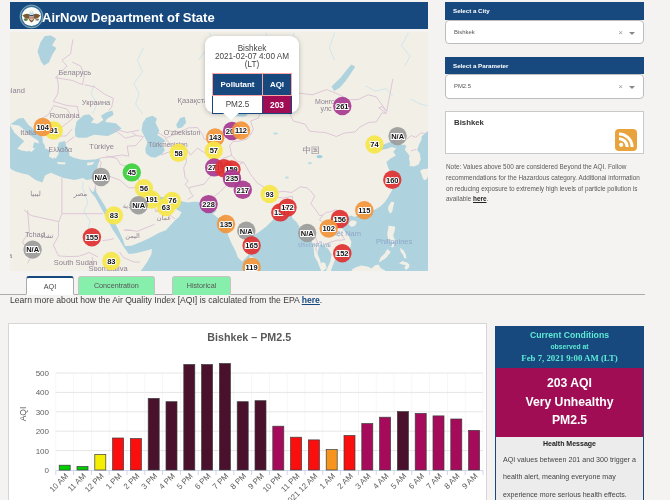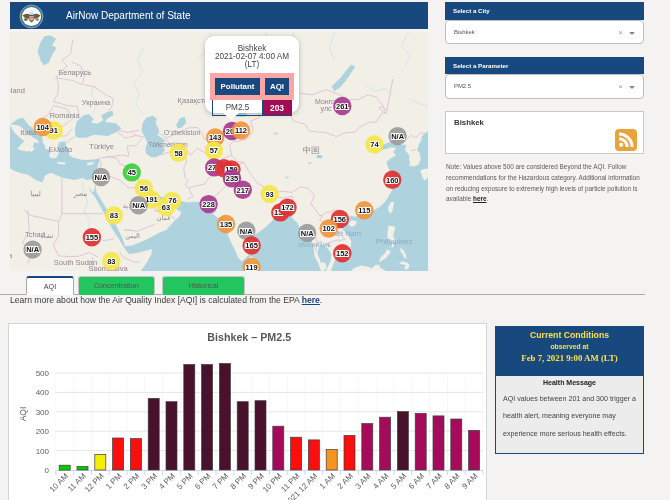--- a/index.html
+++ b/index.html
@@ -1,45 +1,45 @@
 <!DOCTYPE html>
 <html><head><meta charset="utf-8"><style>
 * { margin:0; padding:0; box-sizing:border-box; }
 html,body { width:670px; height:500px; overflow:hidden; background:#f4f3f1; font-family:"Liberation Sans", sans-serif; }
 .abs { position:absolute; }
 #header { left:10px; top:2px; width:418px; height:27px; background:#17497f; }
-#header .title { position:absolute; left:56px; top:8px; color:#fff; font-size:10px; font-weight:normal; }
+#header .title { position:absolute; left:32px; top:8px; color:#fff; font-size:13px; font-weight:bold; }
 #map { left:10px; top:32px; width:418px; height:239px; background:#f2efe7; overflow:hidden; }
 .bluebar { left:445px; width:199px; height:17.5px; background:#17497f; color:#fff; font-size:6.2px; font-weight:bold; line-height:17.5px; padding-left:8px; }
 .selbox { left:445px; width:199px; height:24.5px; background:#fff; border:1px solid #bdbdbd; border-radius:4px; font-size:5.9px; color:#555; line-height:22px; padding-left:8px; }
 .selx { position:absolute; right:20px; top:8px; color:#999; font-size:8px; line-height:8px; }
 .selarr { position:absolute; right:8px; top:11px; width:0; height:0; border-left:3px solid transparent; border-right:3px solid transparent; border-top:3.5px solid #888; }
 #rssbox { left:445px; top:110.5px; width:199px; height:43px; background:#fff; border:1px solid #c9c9c9; }
 #rssbox b { position:absolute; left:8px; top:6px; font-size:7.8px; color:#333; }
 #note { left:446px; top:162px; width:196px; font-size:6.4px; color:#5a5a5a; line-height:10.8px; }
 #note b { color:#222; text-decoration:underline; }
 #tabs { left:0px; top:276px; width:645px; height:18.5px; border-bottom:1px solid #ababab; }
 .tab { position:absolute; top:0; height:18.5px; font-size:7.2px; color:#555; text-align:center; line-height:18px; }
 .tab.on { background:#fff; border:1px solid #ababab; border-top:2px solid #17497f; border-bottom:1px solid #fff; border-radius:3px 3px 0 0; color:#444; }
-.tab.off { background:#22c55e; border:1px solid #c6c4c2; border-bottom:none; border-radius:3px 3px 0 0; }
+.tab.off { background:#86efac; border:1px solid #c6c4c2; border-bottom:none; border-radius:3px 3px 0 0; }
 #learn { left:10px; top:295px; font-size:8.6px; color:#3a3a3a; }
 #learn a { color:#17497f; font-weight:bold; text-decoration:underline; }
 #chartbox { left:8px; top:323px; width:479px; height:177px; background:#fff; border:1px solid #d6d6d6; border-bottom:none; }
 #cc { left:495px; top:325.5px; width:149px; border:1px solid #17497f; background:#ececec; }
-#cc .h { background:#17497f; color:#fde047; text-align:center; padding:3px 0 12px; }
+#cc .h { background:#17497f; color:#5eead4; text-align:center; padding:3px 0 4px; }
 #cc .h .l1 { font-size:8.7px; font-weight:bold; line-height:11px; }
 #cc .h .l2 { font-size:6.8px; font-weight:bold; line-height:11px; }
 #cc .h .l3 { font-size:8.8px; font-weight:bold; line-height:12px;font-family:Liberation Serif, serif; }
 #cc .aqi { background:#a00d55; color:#fff; text-align:center; font-weight:bold; font-size:12.2px; line-height:18.6px; padding:6.5px 0 7px; }
 #cc .hm { padding:3px 7px 10px; }
 #cc .hm .t { text-align:center; font-size:7px; font-weight:bold; color:#222; }
 #cc .hm .b { font-size:7.1px; color:#444; line-height:17.6px; margin-top:5px; }
 #popup { left:205px; top:36px; width:94px; height:77px; background:#fff; border-radius:9px; box-shadow:0 1px 5px rgba(0,0,0,0.25); text-align:center; font-size:8.2px; color:#444; padding-top:9px; white-space:nowrap; line-height:8px; }
 #popup table { margin:4px auto 0; border-collapse:collapse; }
-#popup th { background:#17497f; color:#fff; padding:0; border:5px solid #fca5a5; font-size:7.9px; height:22px; }
+#popup th { background:#17497f; color:#fff; padding:0; border:1px solid #fca5a5; font-size:7.9px; height:22px; }
 #popup td { border:1px solid #17497f; font-size:8.2px; padding:0; height:18px; }
 #popup td.aqi { background:#a00d55; color:#fff; font-weight:bold; font-size:8.4px; }
 #ptr { left:221.5px; top:112px; width:0; height:0; border-left:9px solid transparent; border-right:9px solid transparent; border-top:8px solid #fff; }
 </style></head>
 <body>
 <div class="abs" id="header">
   <svg class="abs" style="left:9px;top:2px" width="25" height="25" viewBox="0 0 25 25">
     <circle cx="12.5" cy="12.5" r="12" fill="#2e6da4"></circle>
     <circle cx="12.5" cy="12.5" r="11.3" fill="none" stroke="#c8cf9b" stroke-width="0.6"></circle>
     <circle cx="12.5" cy="12.5" r="9.6" fill="#fdfdf8"></circle>
@@ -282,21 +282,21 @@
     <circle cx="6.2" cy="15.8" r="2.1" fill="#fff"></circle>
     <path d="M4 8.2 a9.8 9.8 0 0 1 9.8 9.8 h-3.1 a6.7 6.7 0 0 0 -6.7 -6.7 Z" fill="#fff"></path>
     <path d="M4 3.4 a14.6 14.6 0 0 1 14.6 14.6 h-3.1 a11.5 11.5 0 0 0 -11.5 -11.5 Z" fill="#fff"></path>
   </svg>
 </div>
 <div class="abs" id="note">Note: Values above 500 are considered Beyond the AQI. Follow<br>recommendations for the Hazardous category. Additional information<br>on reducing exposure to extremely high levels of particle pollution is<br>available <b>here</b>.</div>
 
 <div class="abs" id="tabs">
   <span class="tab on" style="left:26px;width:48px;">AQI</span>
   <span class="tab off" style="left:77.5px;width:77.5px;">Concentration</span>
-  <span class="tab off" style="left:162px;width:83px;">Historical</span>
+  <span class="tab off" style="left:172px;width:59px;">Historical</span>
 </div>
 <div class="abs" id="learn">Learn more about how the Air Quality Index [AQI] is calculated from the EPA <a>here</a>.</div>
 
 <div class="abs" id="chartbox">
 <svg width="477" height="176" viewBox="0 0 477 176" font-family="Liberation Sans, sans-serif">
 <line x1="46.8" y1="48.9" x2="46.8" y2="146" stroke="#f7f7f7" stroke-width="1"></line>
 <line x1="64.6" y1="48.9" x2="64.6" y2="146" stroke="#f7f7f7" stroke-width="1"></line>
 <line x1="82.4" y1="48.9" x2="82.4" y2="146" stroke="#f7f7f7" stroke-width="1"></line>
 <line x1="100.2" y1="48.9" x2="100.2" y2="146" stroke="#f7f7f7" stroke-width="1"></line>
 <line x1="118.0" y1="48.9" x2="118.0" y2="146" stroke="#f7f7f7" stroke-width="1"></line>
@@ -409,16 +409,17 @@
 <text x="240.2" y="16.5" font-size="10.7" fill="#585858" text-anchor="middle" font-weight="bold">Bishkek – PM2.5</text>
 </svg>
 </div>
 
 <div class="abs" id="cc">
   <div class="h">
       <div class="l1">Current Conditions</div>
       <div class="l2">observed at</div>
       <div class="l3">Feb 7, 2021 9:00 AM (LT)</div>
     </div>
+  <div class="aqi">203 AQI<br>Very Unhealthy<br>PM2.5</div>
   <div class="hm">
       <div class="t">Health Message</div>
       <div class="b">AQI values between 201 and 300 trigger a health alert, meaning everyone may experience more serious health effects.</div>
     </div>
 </div>
 </body></html>

